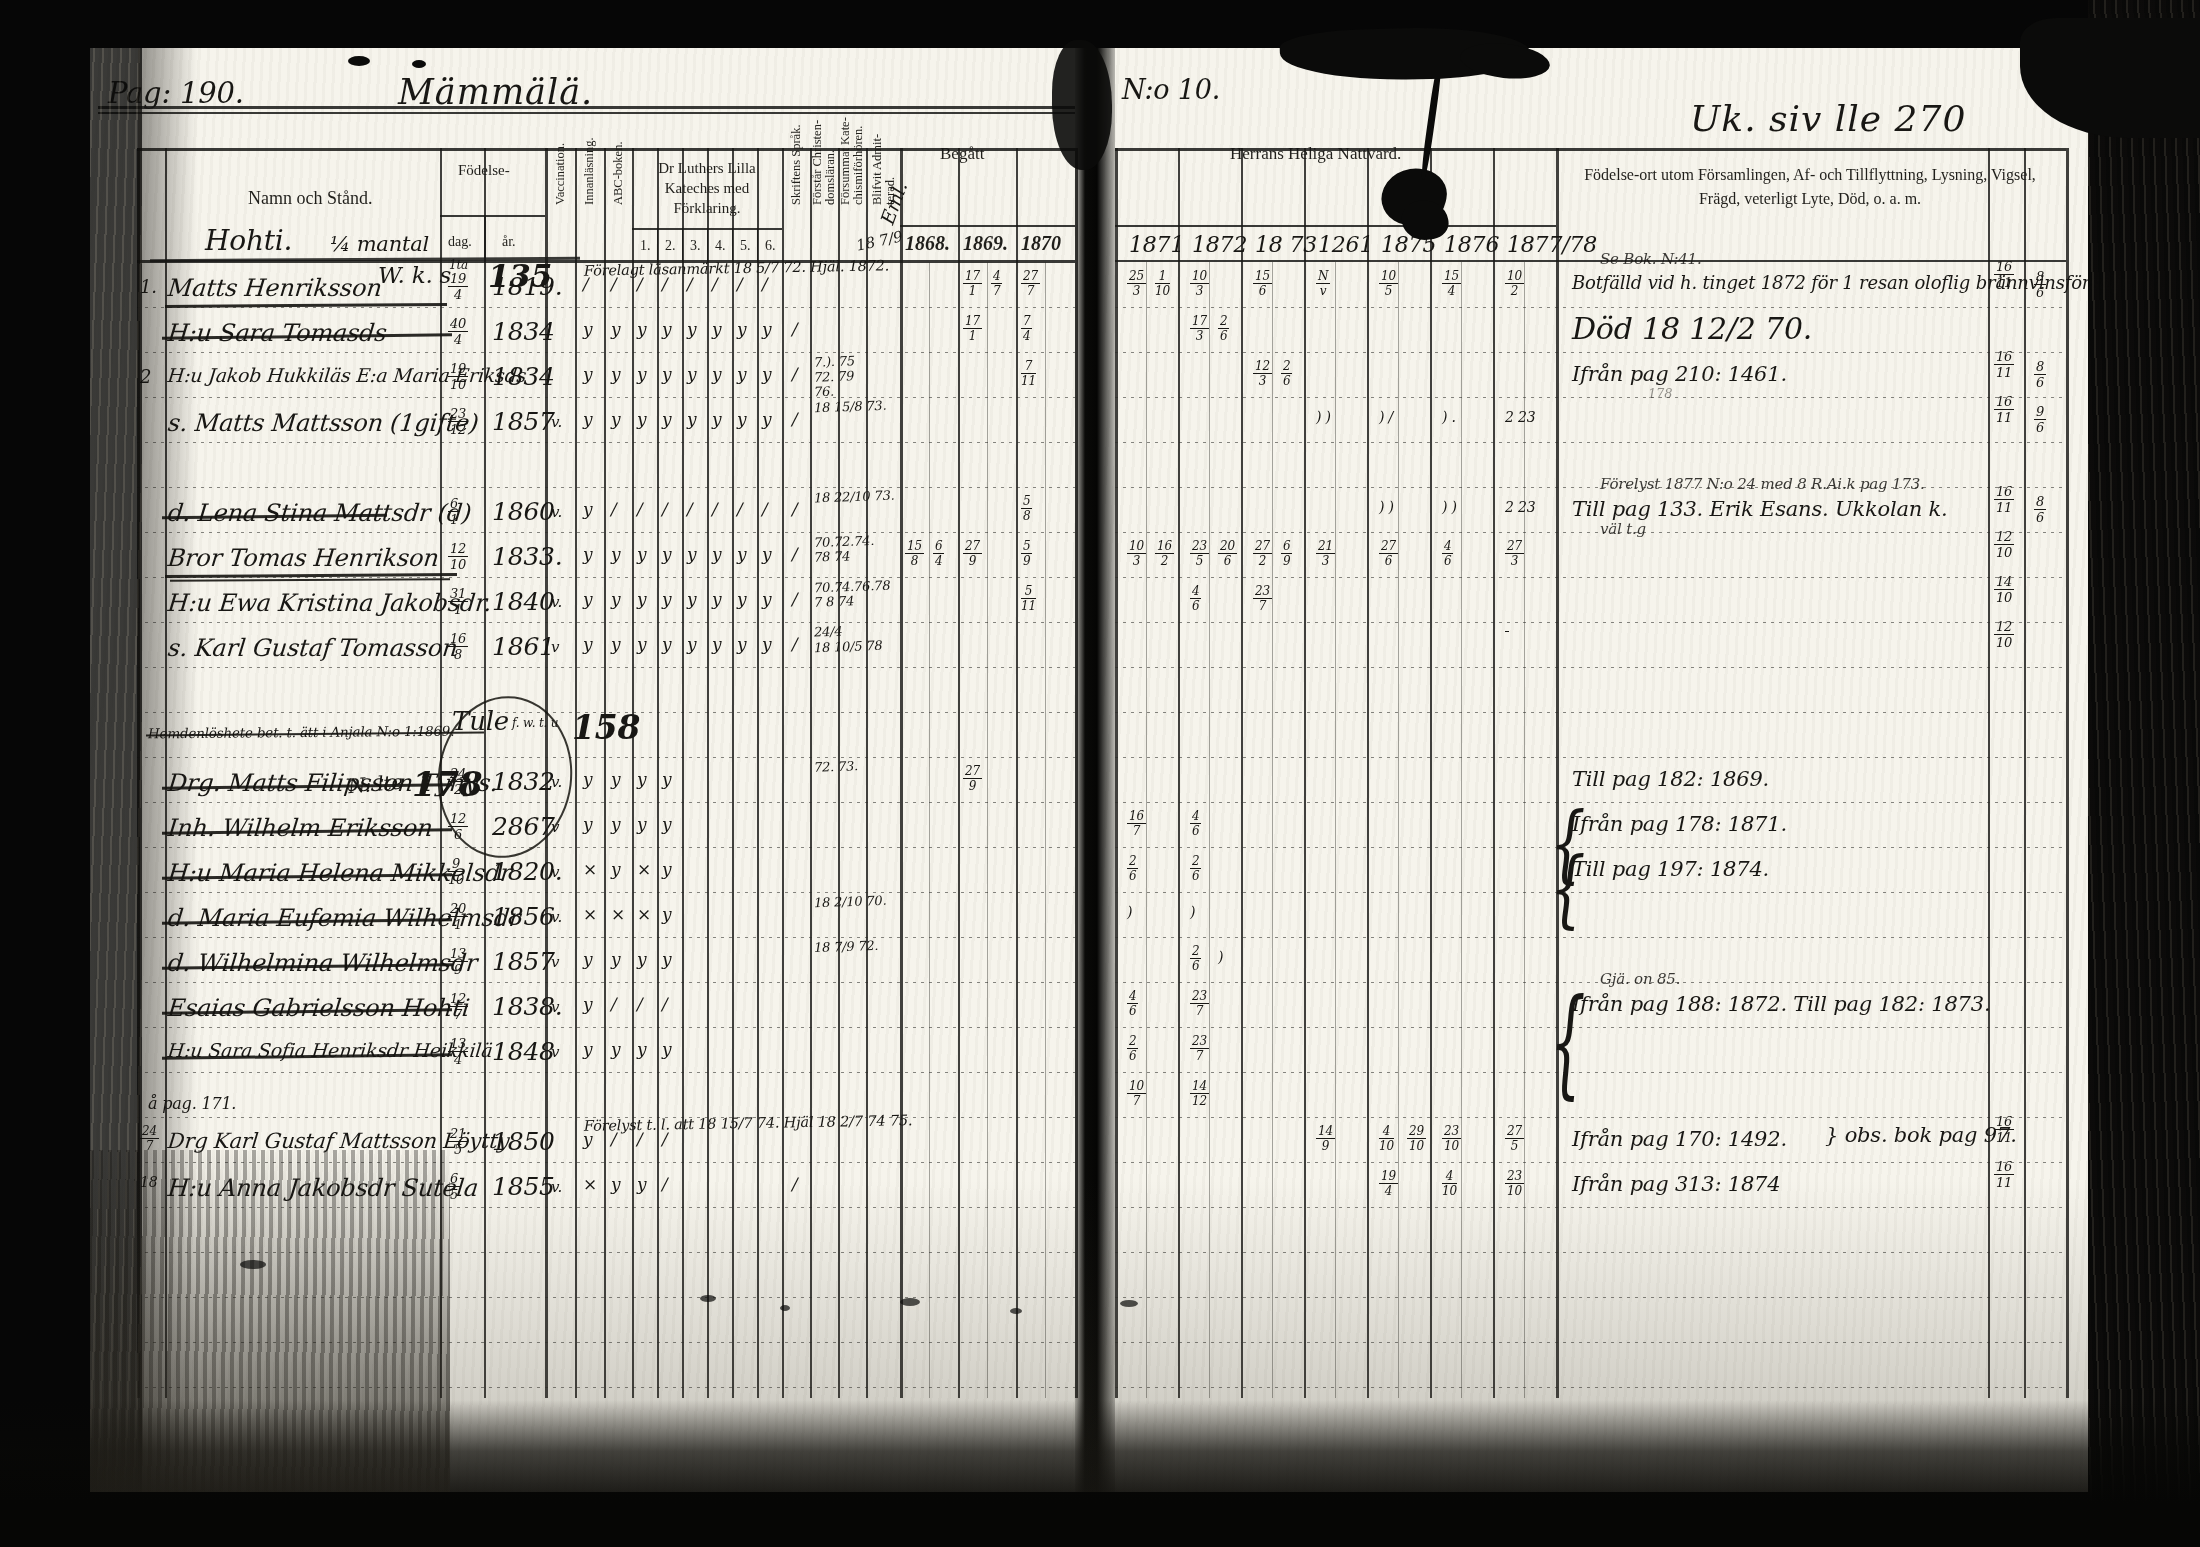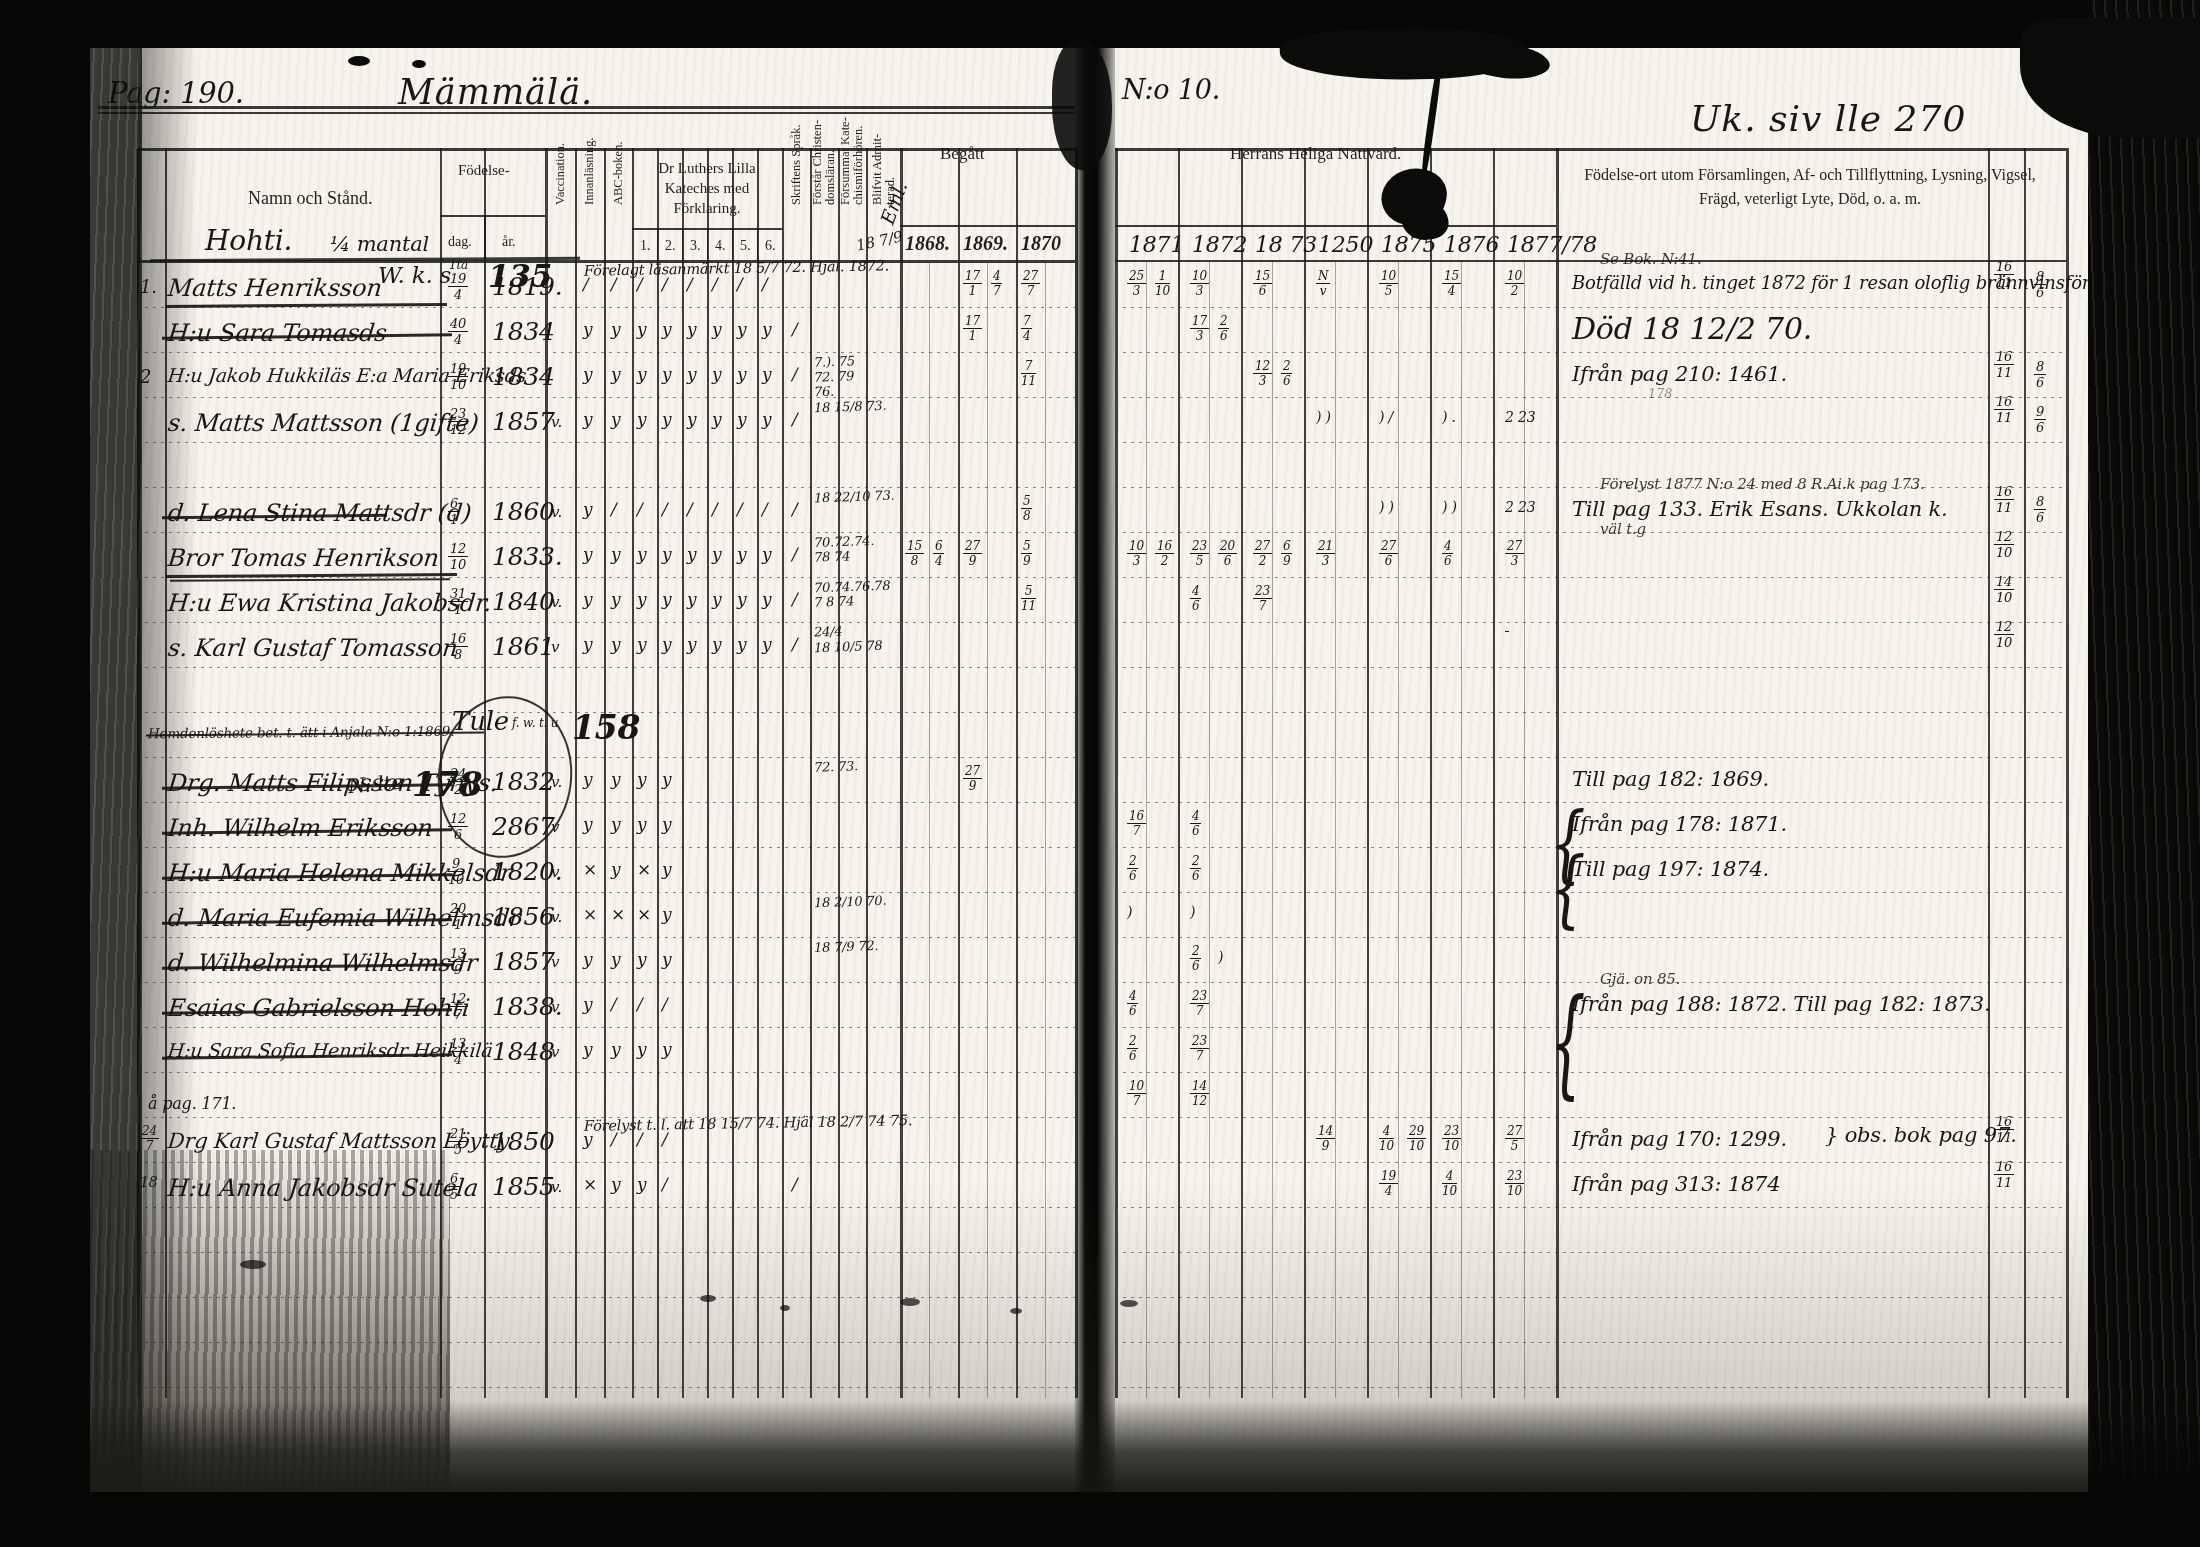--- a/index.html
+++ b/index.html
@@ -170,21 +170,21 @@
     <div class="abs print" style="left: 690px; top: 238px; font-size: 14px;">3.</div>
     <div class="abs print" style="left: 715px; top: 238px; font-size: 14px;">4.</div>
     <div class="abs print" style="left: 740px; top: 238px; font-size: 14px;">5.</div>
     <div class="abs print" style="left: 765px; top: 238px; font-size: 14px;">6.</div>
     <div class="abs print" style="left: 905px; top: 232px; font-size: 20px; font-style: italic; font-weight: bold;">1868.</div>
     <div class="abs print" style="left: 963px; top: 232px; font-size: 20px; font-style: italic; font-weight: bold;">1869.</div>
     <div class="abs print" style="left: 1021px; top: 232px; font-size: 20px; font-style: italic; font-weight: bold;">1870</div>
     <div class="abs hw" style="left: 1129px; top: 232px; font-size: 22px;">1871</div>
     <div class="abs hw" style="left: 1192px; top: 232px; font-size: 22px;">1872</div>
     <div class="abs hw" style="left: 1255px; top: 232px; font-size: 22px;">18 73</div>
-    <div class="abs hw" style="left: 1318px; top: 232px; font-size: 22px;">1250</div>
+    <div class="abs hw" style="left: 1318px; top: 232px; font-size: 22px;">1261</div>
     <div class="abs hw" style="left: 1381px; top: 232px; font-size: 22px;">1875</div>
     <div class="abs hw" style="left: 1444px; top: 232px; font-size: 22px;">1876</div>
     <div class="abs hw" style="left: 1507px; top: 232px; font-size: 22px;">1877/78</div>
     <div class="abs print" style="left: 1810px; top: 166px; font-size: 16px; transform: translateX(-50%); text-align: center;">Födelse-ort utom Församlingen, Af- och Tillflyttning, Lysning, Vigsel,</div>
     <div class="abs print" style="left: 1810px; top: 190px; font-size: 16px; transform: translateX(-50%); text-align: center;">Frägd, veterligt Lyte, Död, o. a. m.</div>
     <div class="abs hw" style="left: 872px; top: 192px; font-size: 19px; transform: rotate(-70deg);">Eml.</div>
     <div class="abs hw" style="left: 856px; top: 232px; font-size: 15px; transform: rotate(-12deg);">18 7/9</div>
     <div class="abs hw" style="left: 140px; top: 276px; font-size: 18px;">1.</div>
     <div class="abs hw" style="left: 168px; top: 274px; font-size: 24px; transform: skewX(-6deg);">Matts Henriksson</div>
     <div class="abs strike" style="left: 165px; top: 304px; width: 282px; height: 2.5px; transform: rotate(-0.4deg);"></div>
@@ -711,21 +711,21 @@
       <span class="fd">10</span>
     </div>
     <div class="abs hw frac" style="left: 1442px; top: 1125px; font-size: 12px;">
       <span class="fn">23</span>
       <span class="fd">10</span>
     </div>
     <div class="abs hw frac" style="left: 1505px; top: 1125px; font-size: 12px;">
       <span class="fn">27</span>
       <span class="fd">5</span>
     </div>
-    <div class="abs hw" style="left: 1572px; top: 1127px; font-size: 21px;">Ifrån pag 170: 1299.</div>
+    <div class="abs hw" style="left: 1572px; top: 1127px; font-size: 21px;">Ifrån pag 170: 1492.</div>
     <div class="abs hw" style="left: 1825px; top: 1123px; font-size: 21px;">} obs. bok pag 97.</div>
     <div class="abs hw frac" style="left: 1994px; top: 1115px; font-size: 13px;">
       <span class="fn">16</span>
       <span class="fd">11</span>
     </div>
     <div class="abs hw" style="left: 140px; top: 1174px; font-size: 14px;">18</div>
     <div class="abs hw" style="left: 168px; top: 1174px; font-size: 24px; transform: skewX(-6deg);">H:u Anna Jakobsdr Sutela</div>
     <div class="abs hw frac" style="left: 448px; top: 1172px; font-size: 13px;">
       <span class="fn">6</span>
       <span class="fd">5</span>

